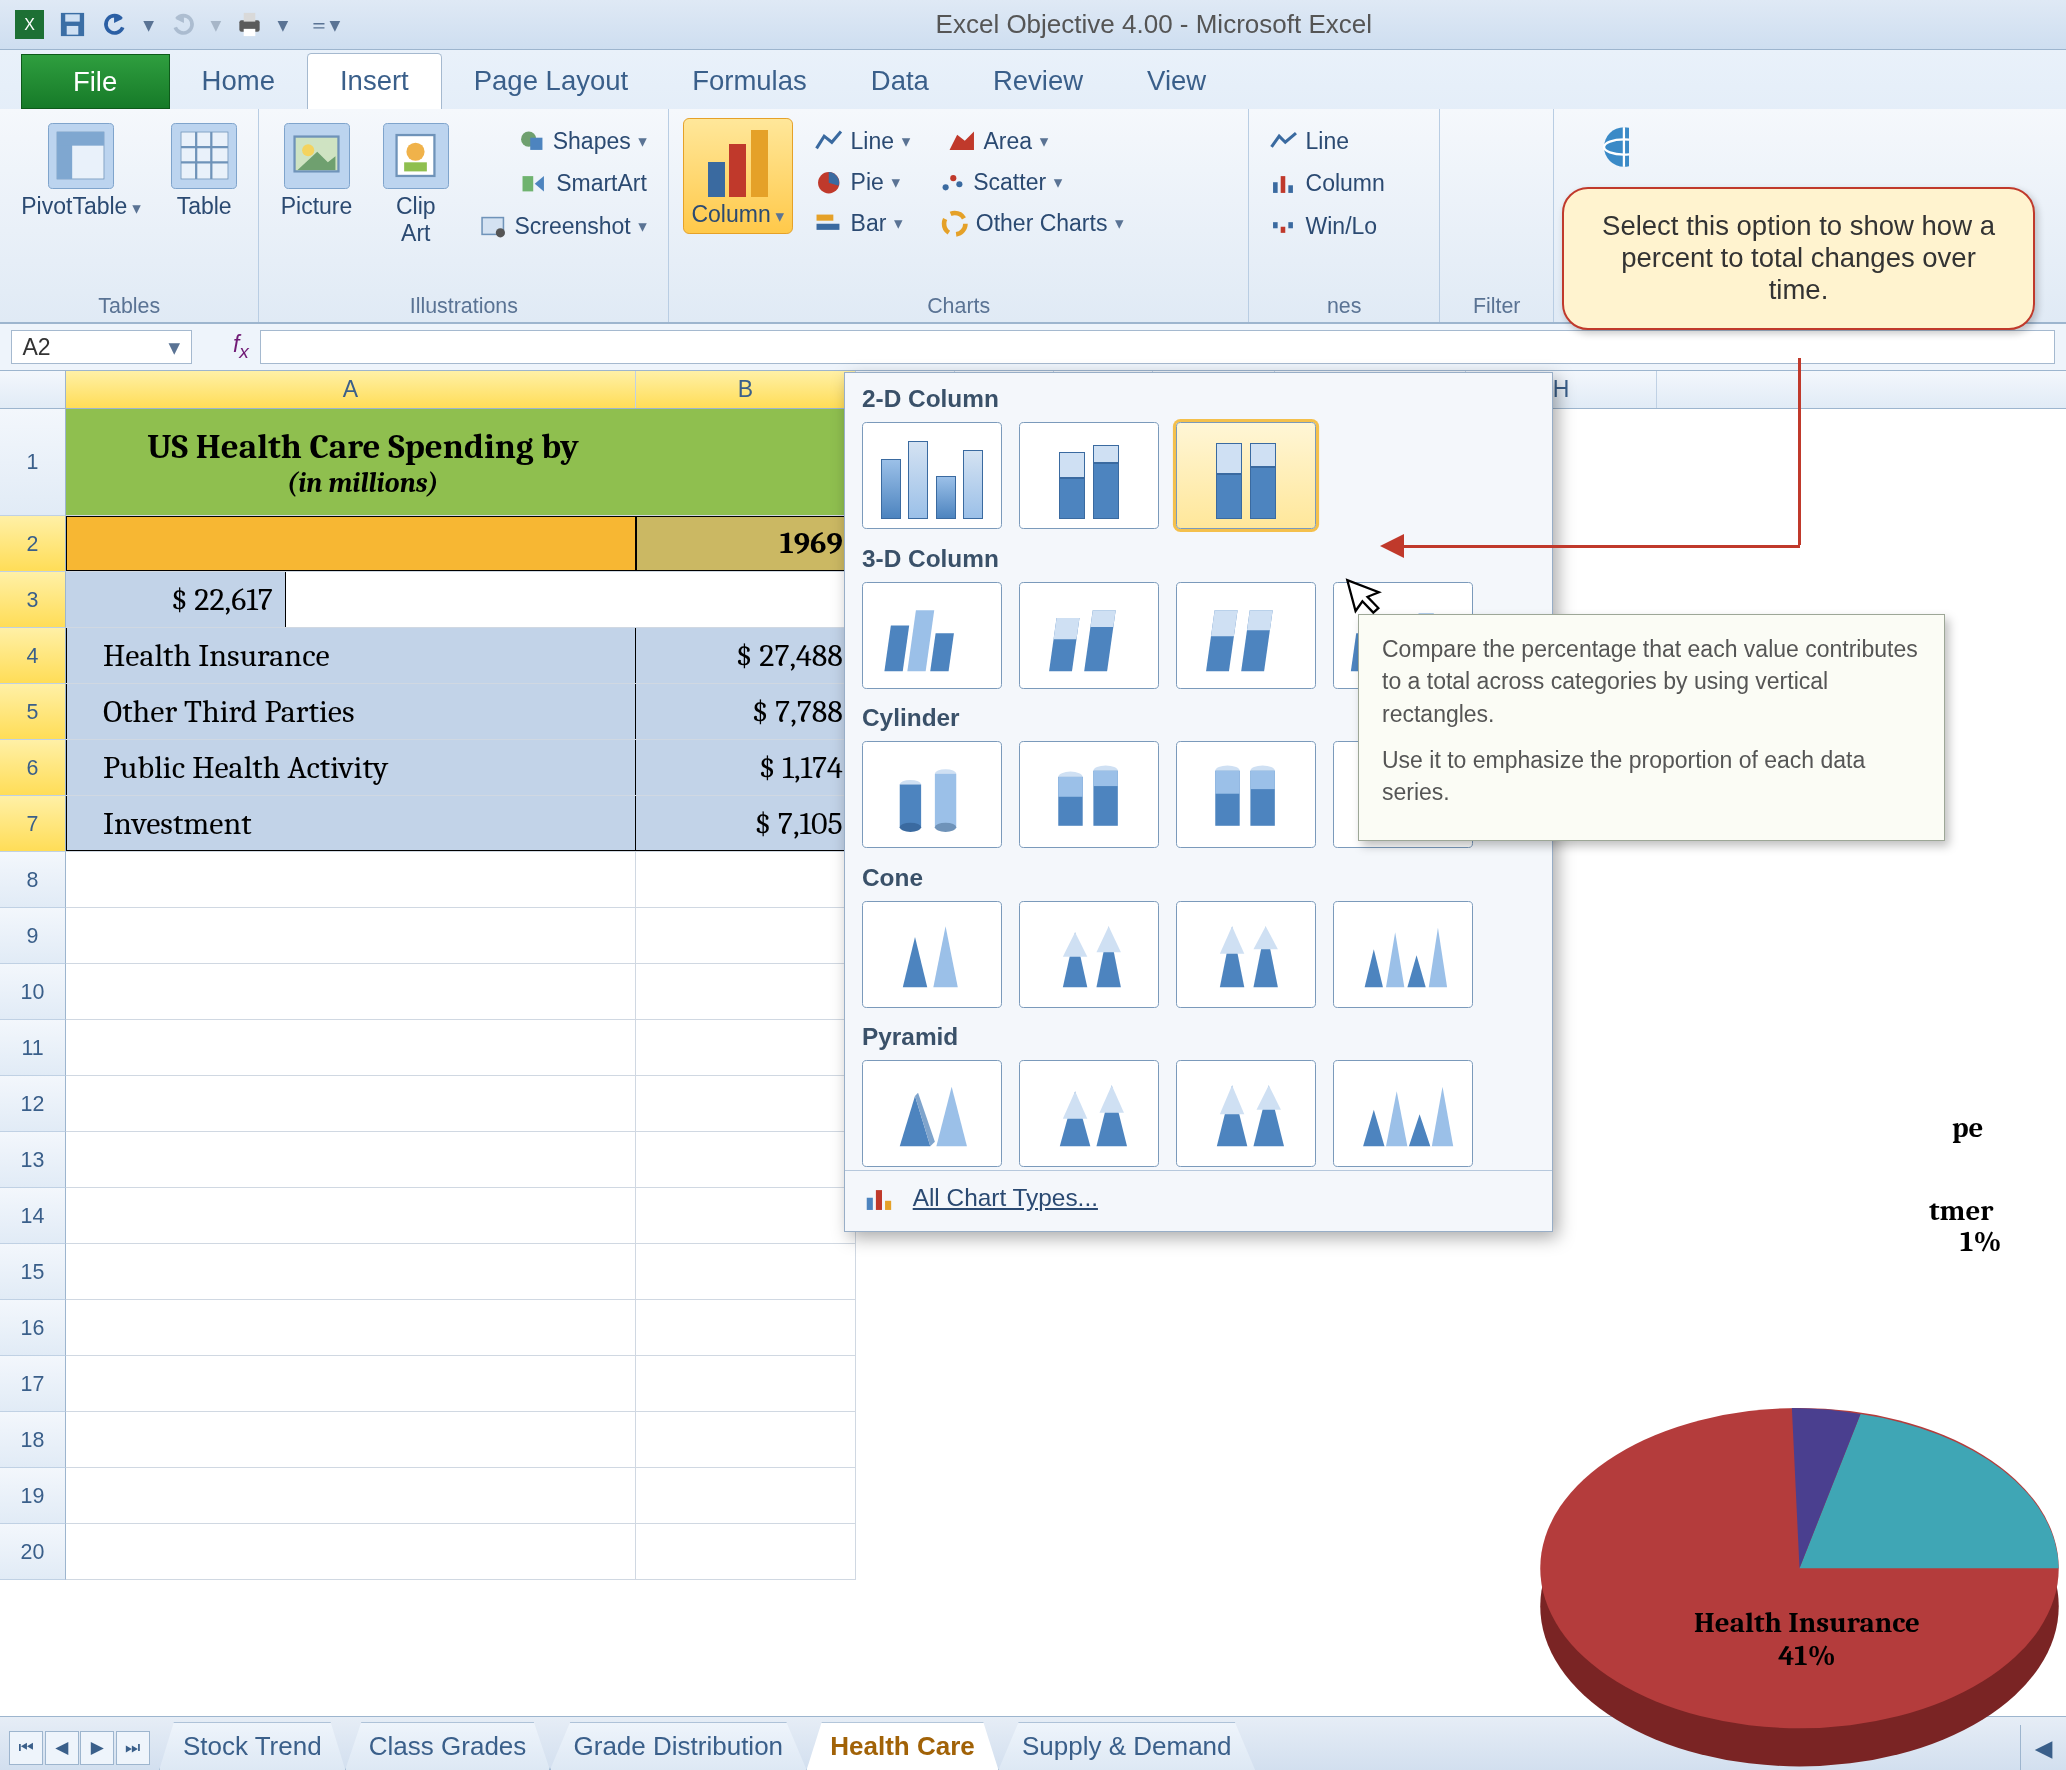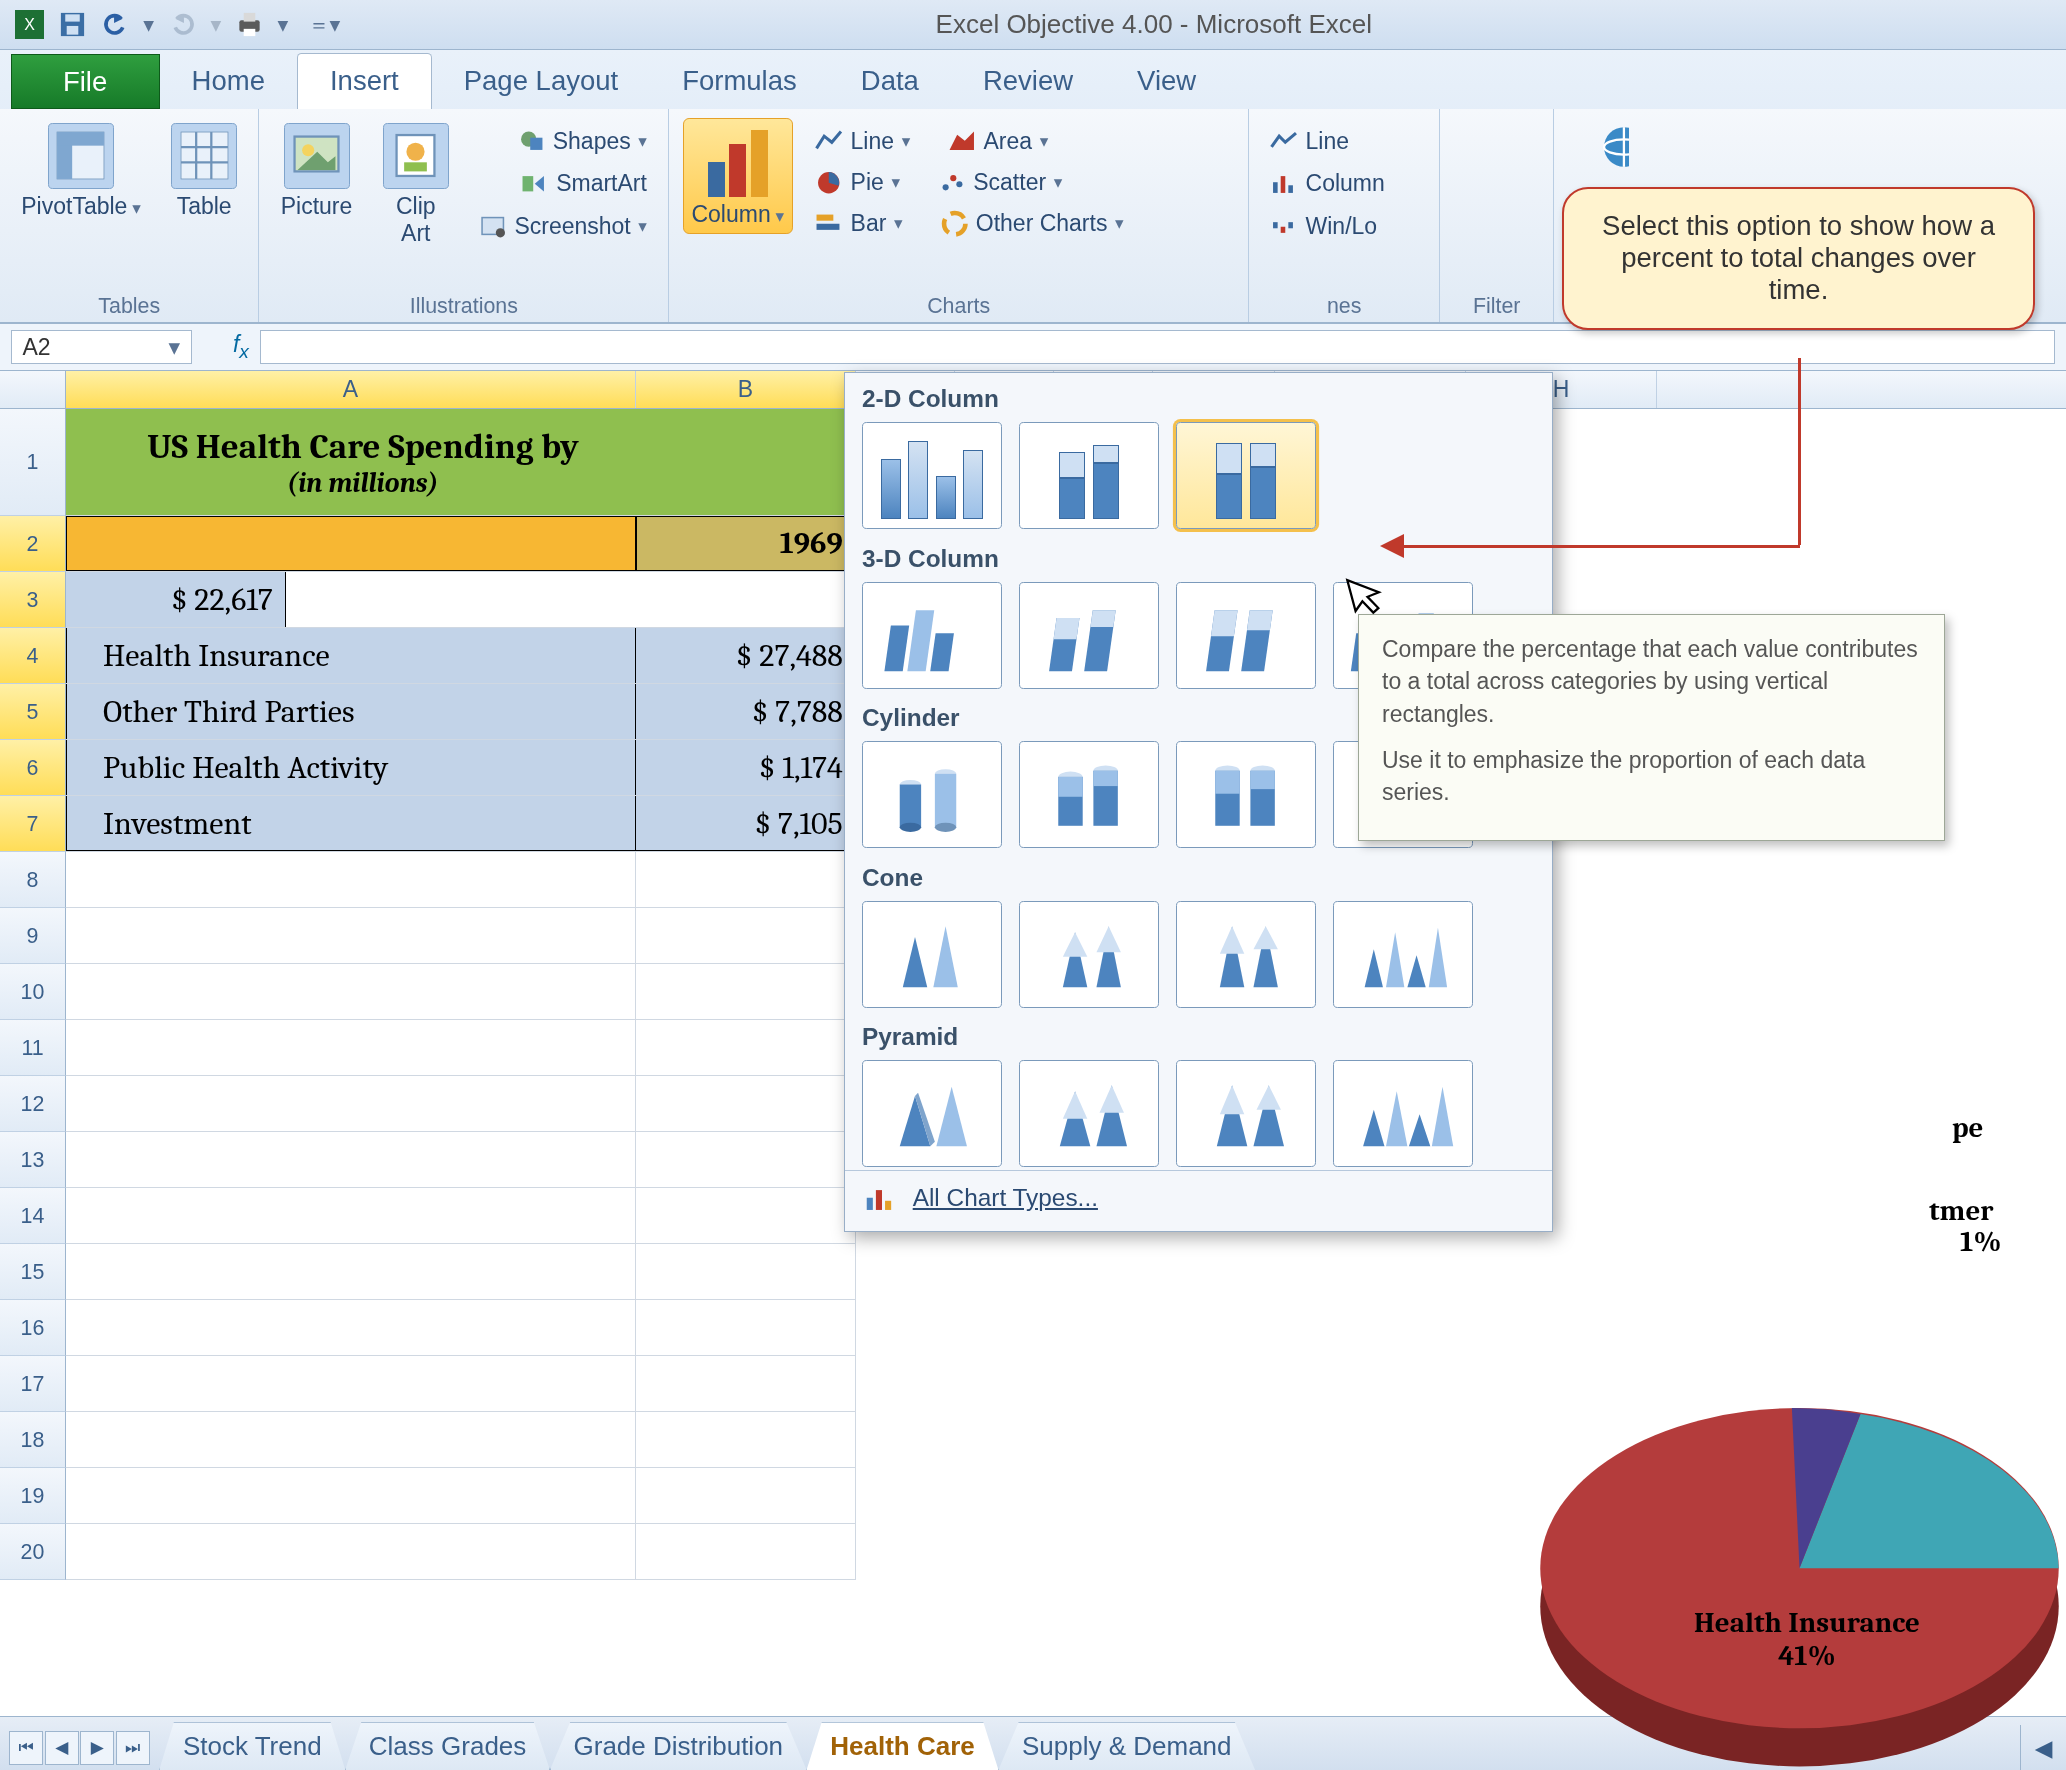--- a/index.html
+++ b/index.html
@@ -38,21 +38,21 @@
 
   
   .ribbon {
     background: linear-gradient(#e9f1fa, #d3e2f3);
     border-bottom: 0.8px solid #9db5ce;
   }
   .tabs {
     display: flex;
     align-items: flex-end;
     height: 59px;
-    padding-left: 6px;
+    padding-left: 16px;
   }
   .file-tab {
     background: linear-gradient(#2f9e3f, #167a28);
     color: #fff;
     height: 55px;
     width: 149px;
     display: flex;
     align-items: center;
     justify-content: center;
     font-size: 27.5px;
@@ -116,21 +116,21 @@
 
   
   .formula-bar{
     display:flex; align-items:center; height:47px;
     border-bottom:0.8px solid #9db5ce; background:#eef4fb;
   }
   .name-box{
     width:181px; height:34px; margin:0 10.7px; background:#fff; border:0.8px solid #a5b9cf;
     display:flex; align-items:center; padding:0 10.7px; font-size:23px; color:#333;
   }
-  .fx-label{ font-style:italic; color:#0369a1; font-size:23px; padding:0 10.7px 0 30.5px;}
+  .fx-label{ font-style:italic; color:#701a75; font-size:23px; padding:0 10.7px 0 30.5px;}
   .formula-input{ flex:1; height:34px; background:#fff; border:0.8px solid #a5b9cf; margin-right:10.7px;}
 
   
   .grid{ position:relative; background:#fff; height: 1266px;}
   .col-headers{ display:flex; background:linear-gradient(#f3f7fc,#e1ebf6); border-bottom:0.8px solid #9db5ce;}
   .ch{ border-right:0.8px solid #c0d1e4; text-align:center; color:#3a5f8a; font-size:23px; height:37px; line-height:37px;}
   .ch.select-all{ width:66px; background:linear-gradient(#f3f7fc,#e1ebf6); border-right:0.8px solid #9db5ce;}
   .ch.A{ width:570px; background:linear-gradient(#fff0a6,#ffdd57);} 
   .ch.B{ width:220px; background:linear-gradient(#fff0a6,#ffdd57);} 
   .ch.C{ width:99px;} .ch.D{ width:99px;} .ch.E{ width:99px;} .ch.F{ width:122px;}

